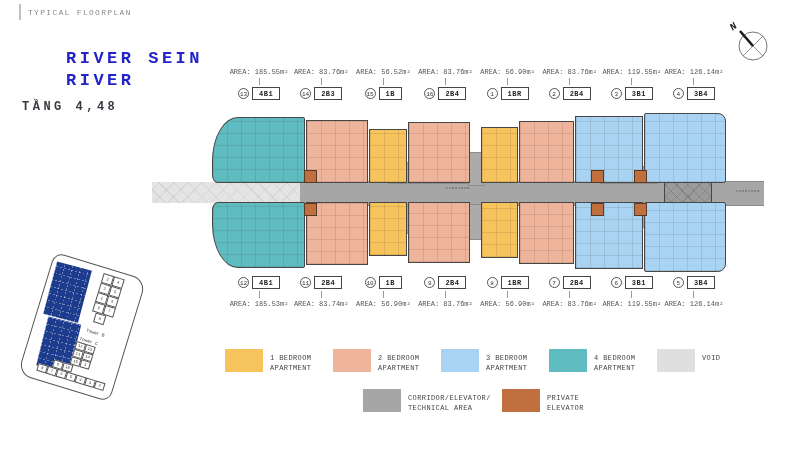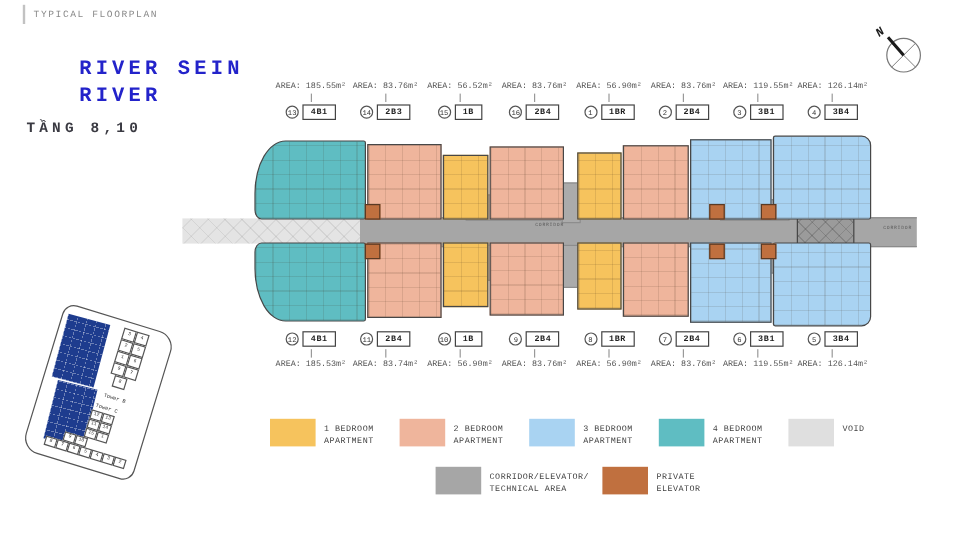--- a/index.html
+++ b/index.html
@@ -71,21 +71,21 @@
 
 <div id="stage">
 
   <div class="eyebrow-line"></div>
   <div class="eyebrow">TYPICAL FLOORPLAN</div>
 
   <div class="title-block">
     <div>RIVER SEIN</div>
     <div>RIVER</div>
   </div>
-  <div class="floor">TẦNG 8,10</div>
+  <div class="floor">TẦNG 4,48</div>
 
   <svg class="compass" width="66" height="66">
     <circle cx="33" cy="32" r="14" fill="none" stroke="#777" stroke-width="1"></circle>
     <line x1="23" y1="22" x2="43" y2="42" stroke="#777" stroke-width="0.8"></line>
     <line x1="43" y1="22" x2="23" y2="42" stroke="#777" stroke-width="0.8"></line>
     <line x1="33" y1="32" x2="20" y2="17" stroke="#1a1a1a" stroke-width="2.6"></line>
     <text x="10" y="15" font-size="10" font-weight="bold" font-style="italic" fill="#1a1a1a" transform="rotate(-38 14 12)">N</text>
   </svg>
 
   <div class="void-band"></div>

